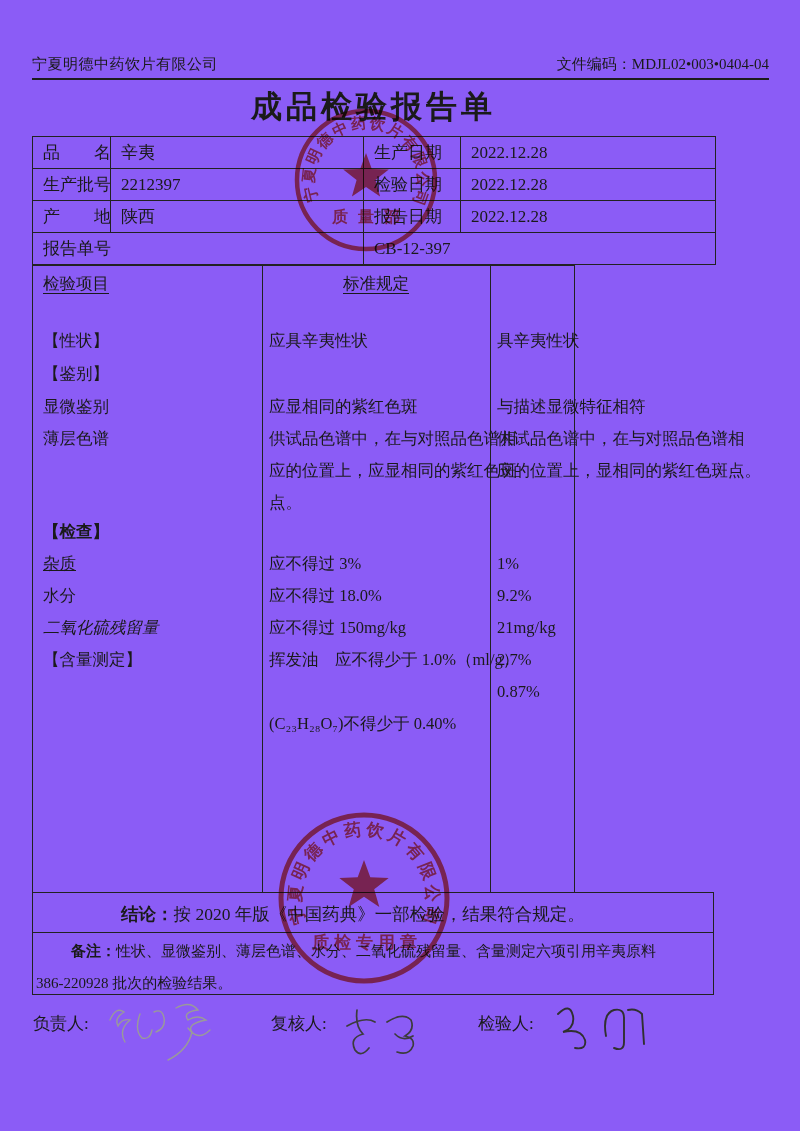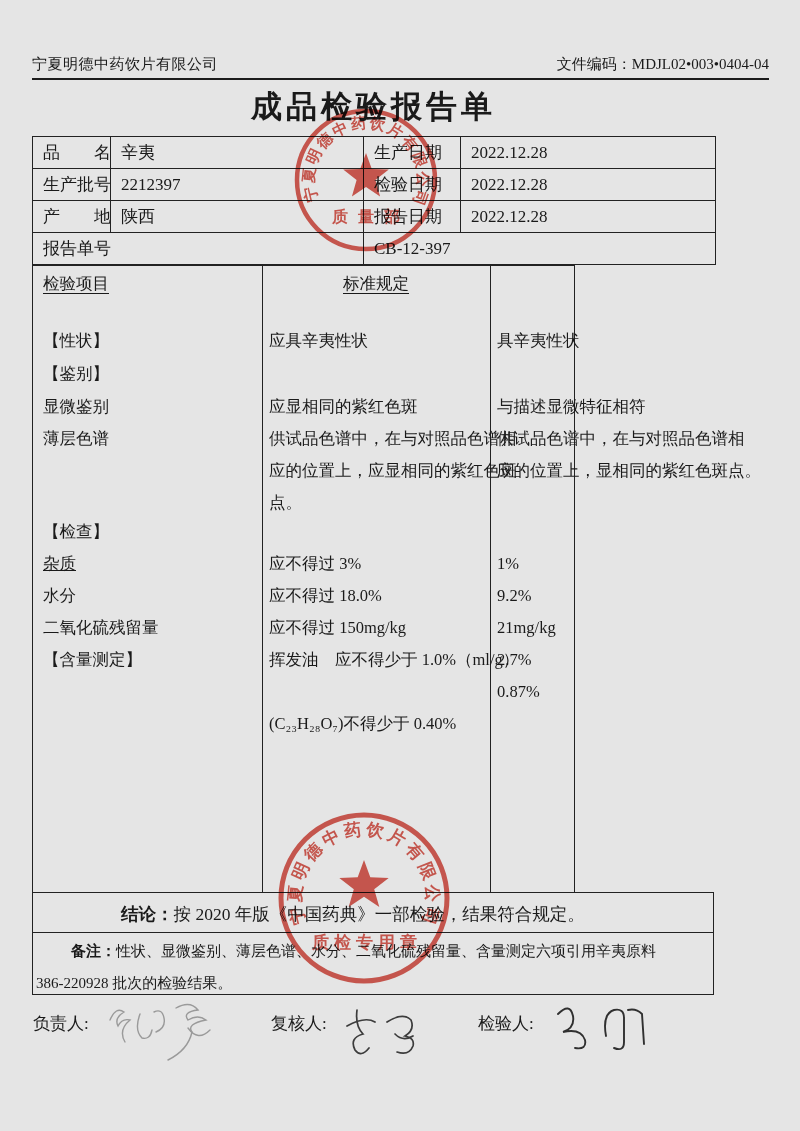--- a/index.html
+++ b/index.html
@@ -2,21 +2,21 @@
 <html><head>
 <meta charset="utf-8">
 <style>
   * { box-sizing: border-box; margin: 0; padding: 0; }
   html,body { background:#ffffff; }
   body {
     width: 800px; height: 1131px;
     font-family: "Liberation Serif", "DejaVu Serif", serif;
     color: #1a1a1a;
   }
-  .page { position: relative; width: 800px; height: 1131px; background:#e5e5e5; overflow: hidden; }
+  .page { position: relative; width: 800px; height: 1131px; background:#8b5cf6; overflow: hidden; }
 
   .hdr-company { position: absolute; left: 32px; top: 55px; font-size: 15px; letter-spacing: .5px; }
   .hdr-code    { position: absolute; right: 31px; top: 55px; font-size: 15px; }
   .hdr-rule    { position: absolute; left: 32px; top: 78px; width: 737px; border-top: 2px solid #1c1c1c; }
 
   .title { position: absolute; left: 32px; top: 86px; width: 683px; text-align: center;
            font-size: 31px; font-weight: 900; letter-spacing: 4px; }
 
   table.info { position: absolute; left: 32px; top: 136px; width: 683px;
                border-collapse: collapse; table-layout: fixed; }
@@ -109,31 +109,31 @@
     <div class="cell c2" style="top:131px;">应显相同的紫红色斑</div>
     <div class="cell c3" style="top:131px;">与描述显微特征相符</div>
 
     <div class="cell" style="left:10px; top:163px;">薄层色谱</div>
     <div class="cell c2" style="top:163px;">供试品色谱中，在与对照品色谱相</div>
     <div class="cell c2" style="top:195px;">应的位置上，应显相同的紫红色斑</div>
     <div class="cell c2" style="top:227px;">点。</div>
     <div class="cell c3" style="top:163px;">供试品色谱中，在与对照品色谱相</div>
     <div class="cell c3" style="top:195px;">应的位置上，显相同的紫红色斑点。</div>
 
-    <div class="cell" style="left:10px; top:256px;">【检查】</div>
+    <div class="cell" style="left:10px; top:256px;font-weight:bold;">【检查】</div>
 
     <div class="cell" style="left:10px; top:288px;text-decoration:underline;">杂质</div>
     <div class="cell c2" style="top:288px;">应不得过 3%</div>
     <div class="cell c3" style="top:288px;">1%</div>
 
     <div class="cell" style="left:10px; top:320px;">水分</div>
     <div class="cell c2" style="top:320px;">应不得过 18.0%</div>
     <div class="cell c3" style="top:320px;">9.2%</div>
 
-    <div class="cell" style="left:10px; top:352px;">二氧化硫残留量</div>
+    <div class="cell" style="left:10px; top:352px;font-style:italic;">二氧化硫残留量</div>
     <div class="cell c2" style="top:352px;">应不得过 150mg/kg</div>
     <div class="cell c3" style="top:352px;">21mg/kg</div>
 
     <div class="cell" style="left:10px; top:384px;">【含量测定】</div>
     <div class="cell c2" style="top:384px;">挥发油　应不得少于 1.0%（ml/g）</div>
     <div class="cell c3" style="top:384px;">2.7%</div>
 
     <div class="cell c3" style="top:416px;">0.87%</div>
 
     <div class="cell c2" style="top:448px;">(C₂₃H₂₈O₇)不得少于 0.40%</div>

